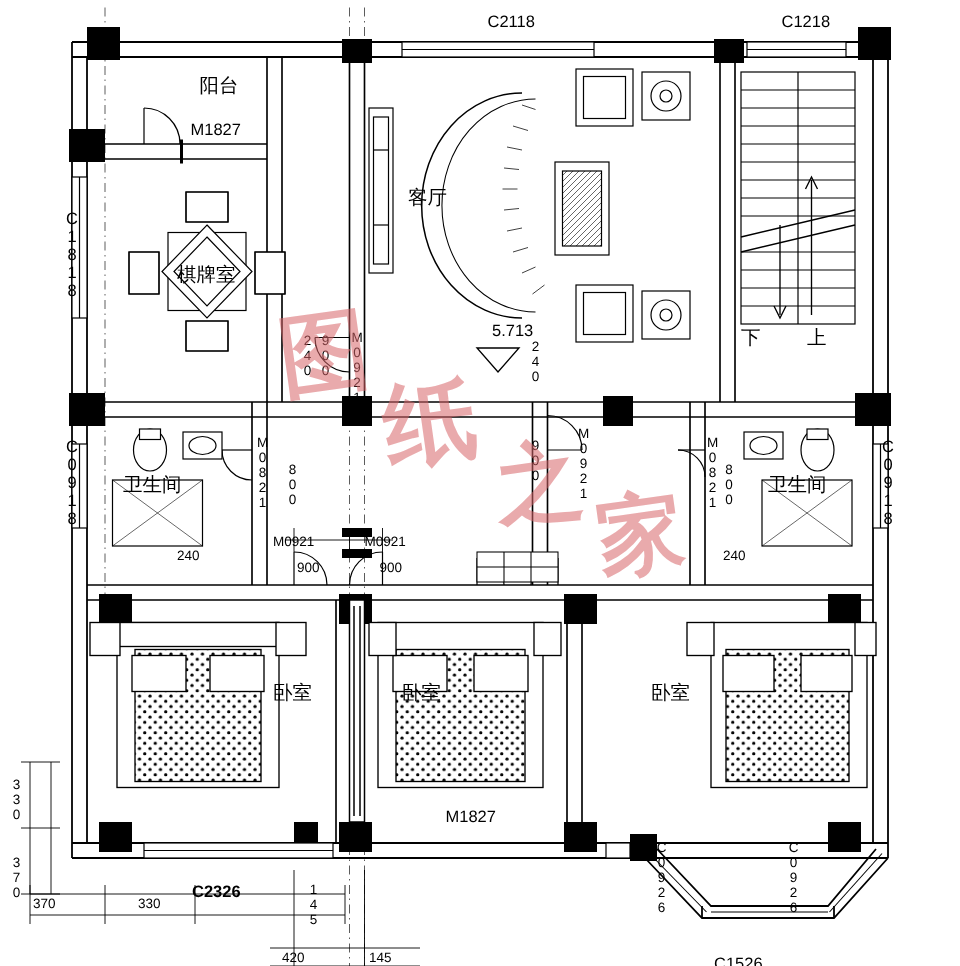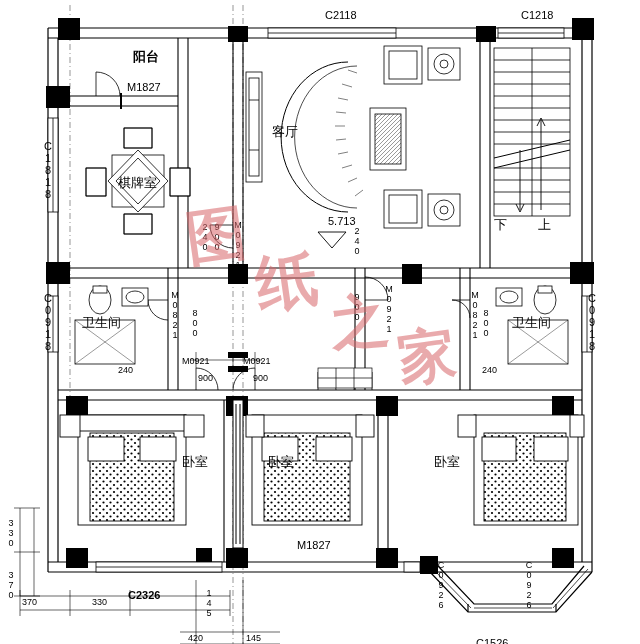--- a/index.html
+++ b/index.html
@@ -338,21 +338,21 @@
 
       <line x1="196" y1="368" x2="196" y2="352"></line>
       <line x1="233" y1="368" x2="233" y2="352"></line>
       <line x1="190" y1="360" x2="262" y2="360"></line>
       <line x1="255" y1="368" x2="255" y2="352"></line>
     </g>
 
   </g>
 </svg>
 
-<div class="lbl big" style="left:133px;top:50px;font-weight:bold;">阳台</div>
+<div class="lbl big" style="left:133px;top:50px;">阳台</div>
 <div class="lbl" style="left:127px;top:82px;">M1827</div>
 
 <div class="lbl big" style="left:272px;top:125px;">客厅</div>
 <div class="lbl big" style="left:118px;top:176px;">棋牌室</div>
 
 <div class="lbl" style="left:325px;top:10px;">C2118</div>
 <div class="lbl" style="left:497px;top:10px;margin-left:24px;">C1218</div>
 
 <div class="lbl vert" style="left:42px;top:140px;">C1818</div>
 <div class="lbl vert" style="left:42px;top:292px;">C0918</div>

